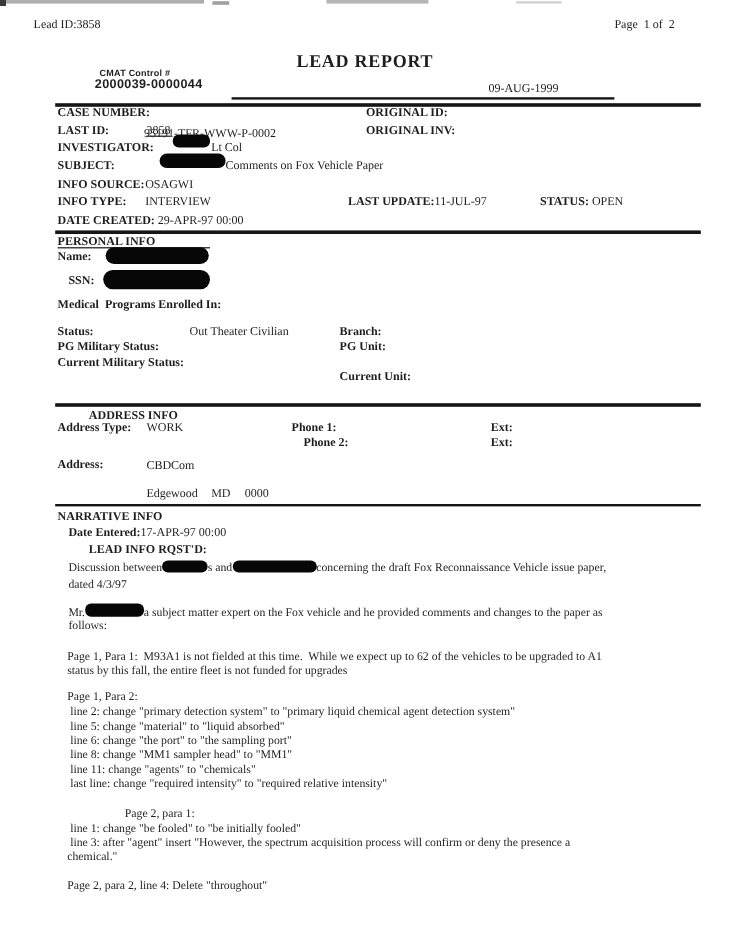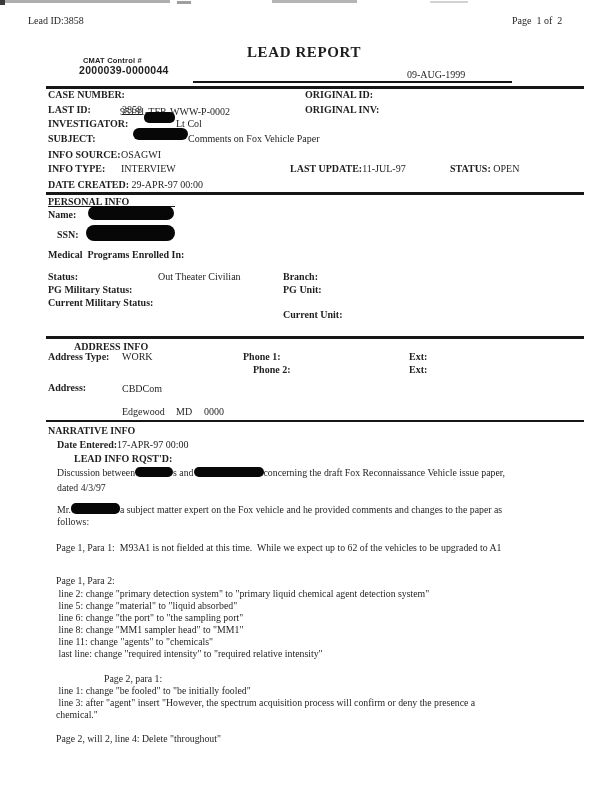--- a/index.html
+++ b/index.html
@@ -111,26 +111,27 @@
   <div class="t" style="left:57px;top:439px;"><span class="b">Date Entered:</span><span>17-APR-97 00:00</span></div>
   <div class="t b" style="left:74px;top:453px;">LEAD INFO RQST'D:</div>
 
   <div class="t n" style="left:57px;top:467px;"><span>Discussion between</span><span class="ibar" style="width:38px;"></span><span>s and</span><span class="ibar" style="width:70px;"></span><span>concerning the draft Fox Reconnaissance Vehicle issue paper,</span></div>
   <div class="t n" style="left:57px;top:482px;">dated 4/3/97</div>
 
   <div class="t n" style="left:57px;top:503px;"><span>Mr.</span><span class="ibar" style="width:49px;height:11px;"></span><span>a subject matter expert on the Fox vehicle and he provided comments and changes to the paper as</span></div>
   <div class="t n" style="left:57px;top:516px;">follows:</div>
 
   <div class="t n" style="left:56px;top:542px;">Page 1, Para 1:  M93A1 is not fielded at this time.  While we expect up to 62 of the vehicles to be upgraded to A1</div>
+  <div class="t n" style="left:56px;top:554px;">status by this fall, the entire fleet is not funded for upgrades</div>
   <div class="t n" style="left:56px;top:575px;">Page 1, Para 2:</div>
   <div class="t n" style="left:56px;top:588px;"> line 2: change "primary detection system" to "primary liquid chemical agent detection system"</div>
   <div class="t n" style="left:56px;top:600px;"> line 5: change "material" to "liquid absorbed"</div>
   <div class="t n" style="left:56px;top:612px;"> line 6: change "the port" to "the sampling port"</div>
   <div class="t n" style="left:56px;top:624px;"> line 8: change "MM1 sampler head" to "MM1"</div>
   <div class="t n" style="left:56px;top:636px;"> line 11: change "agents" to "chemicals"</div>
   <div class="t n" style="left:56px;top:648px;"> last line: change "required intensity" to "required relative intensity"</div>
   <div class="t n" style="left:56px;top:673px;margin-left:48px;">Page 2, para 1:</div>
   <div class="t n" style="left:56px;top:685px;"> line 1: change "be fooled" to "be initially fooled"</div>
   <div class="t n" style="left:56px;top:697px;"> line 3: after "agent" insert "However, the spectrum acquisition process will confirm or deny the presence a</div>
   <div class="t n" style="left:56px;top:709px;">chemical."</div>
-  <div class="t n" style="left:56px;top:733px;">Page 2, will 2, line 4: Delete "throughout"</div>
+  <div class="t n" style="left:56px;top:733px;">Page 2, para 2, line 4: Delete "throughout"</div>
 
 </div>
 
 </body></html>

